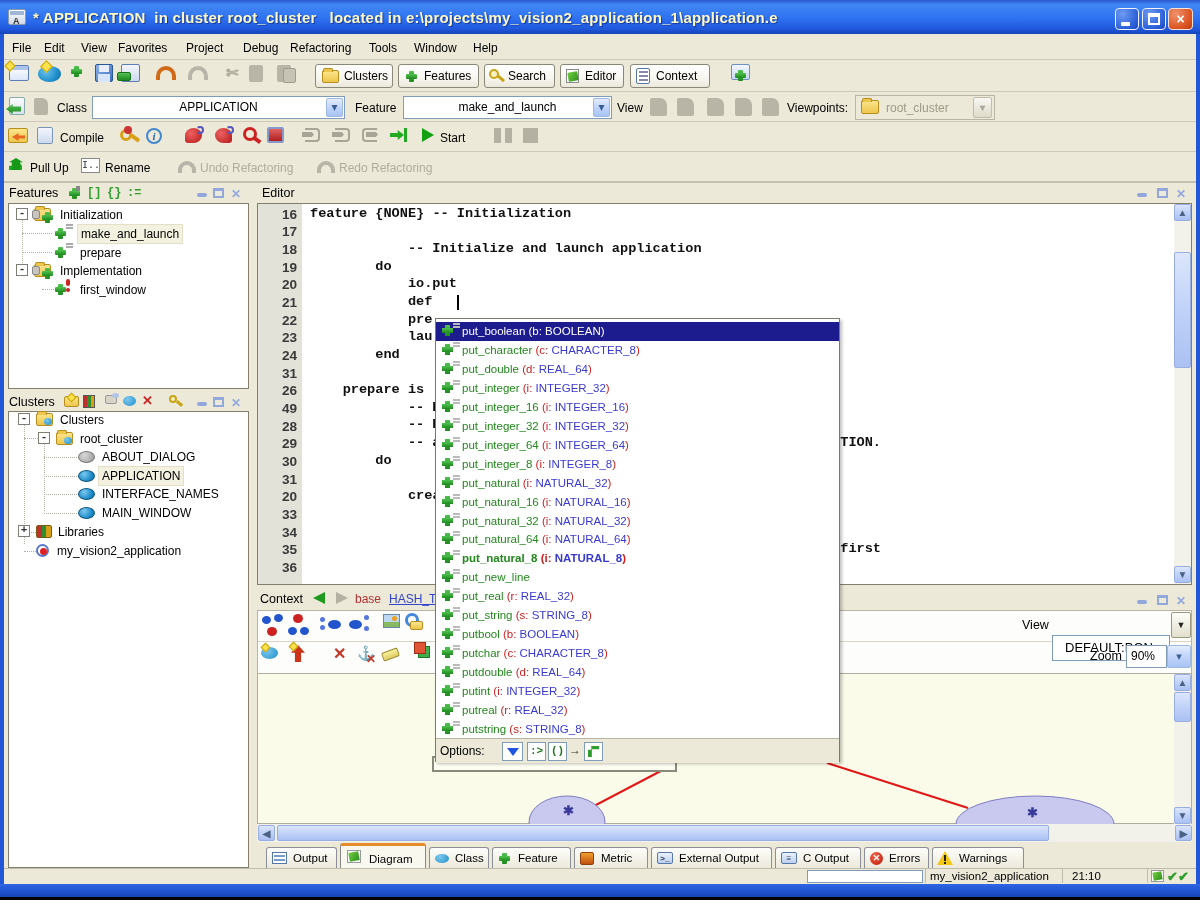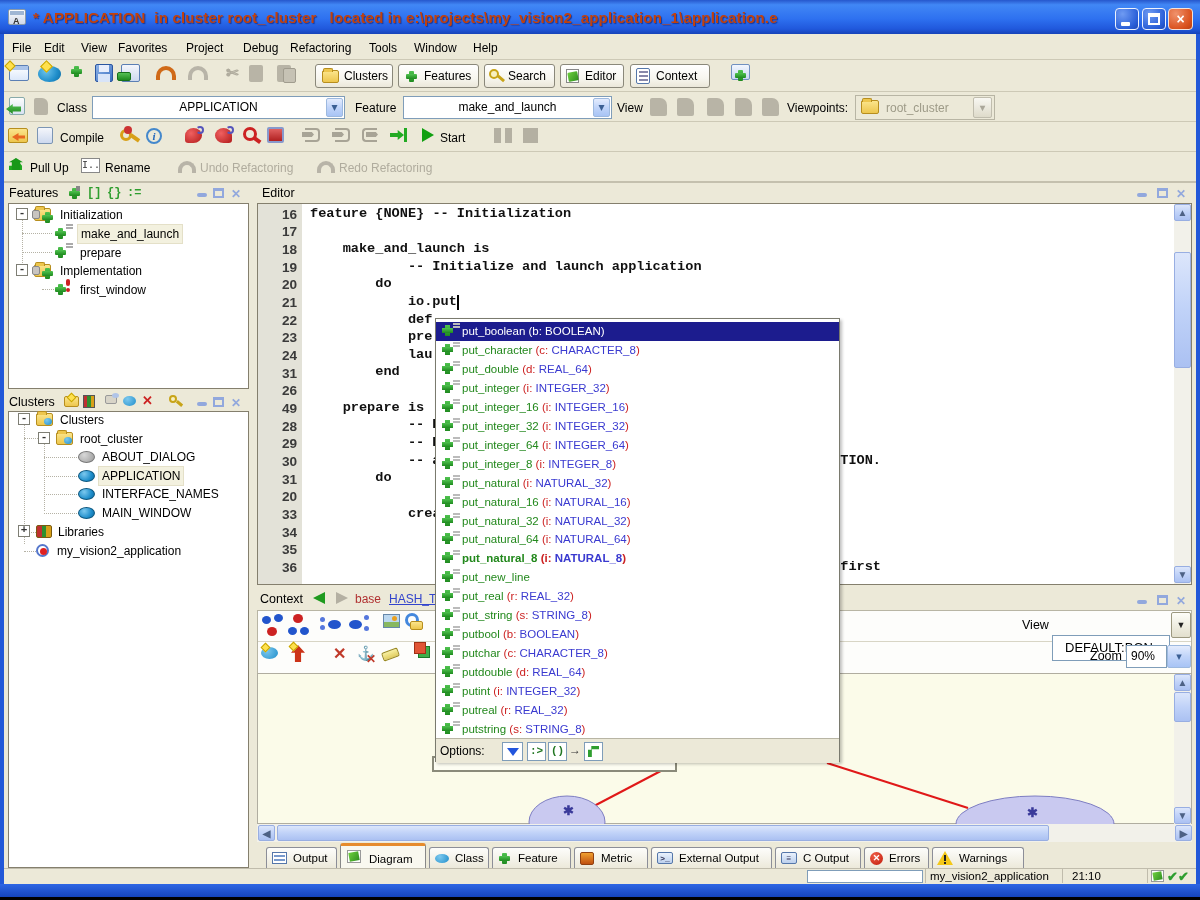--- a/index.html
+++ b/index.html
@@ -33,21 +33,21 @@
 <div class="p" style="left:0;top:0;width:1200px;height:34px;background:linear-gradient(180deg,#2657cc 0%,#4187f5 14%,#2e71f0 55%,#2058dc 85%,#1643b8 100%)"></div>
 <div class="p" style="left:0;top:34px;width:4px;height:850px;background:#2258d8"></div>
 <div class="p" style="left:1196px;top:34px;width:4px;height:850px;background:#2258d8"></div>
 <div class="p" style="left:0;top:884px;width:1200px;height:13px;background:linear-gradient(180deg,#2e66e4,#1544bc)"></div>
 <div class="p beige" style="left:4px;top:34px;width:1192px;height:850px"></div>
 
 <div class="p" style="left:8px;top:9px;width:18px;height:16px;background:linear-gradient(180deg,#fdfdfd,#cfd8ea);border:1px solid #89a;border-radius:2px">
  <div class="p" style="left:1px;top:1px;right:1px;height:4px;background:#9fb6d4"></div>
  <div class="p" style="left:4px;top:6px;font:bold 9px 'Liberation Sans';color:#333">A</div>
   </div>
-<div class="p" style="left:33px;top:9px;font:bold 15px 'Liberation Sans';letter-spacing:.2px;color:#c2410c;text-shadow:1px 1px 1px #1338a0;white-space:pre">* APPLICATION  in cluster root_cluster   located in e:\projects\my_vision2_application_1\application.e</div>
+<div class="p" style="left:33px;top:9px;font:bold 15px 'Liberation Sans';letter-spacing:.2px;color:#fef9c3;text-shadow:1px 1px 1px #1338a0;white-space:pre">* APPLICATION  in cluster root_cluster   located in e:\projects\my_vision2_application_1\application.e</div>
 <div class="p" style="left:1115px;top:8px;width:24px;height:22px;border:1px solid #eef3fd;border-radius:4px;background:radial-gradient(circle at 30% 25%,#6f9bf2,#2a5fd8 70%,#1d48b8)">
     <div class="p" style="left:5px;top:13px;width:9px;height:4px;background:#fff;border-radius:1px"></div>
   </div>
 <div class="p" style="left:1142px;top:8px;width:24px;height:22px;border:1px solid #eef3fd;border-radius:4px;background:radial-gradient(circle at 30% 25%,#6f9bf2,#2a5fd8 70%,#1d48b8)">
     <div class="p" style="left:5px;top:4px;width:12px;height:12px;border:2px solid #fff;border-top-width:4px"></div>
   </div>
 <div class="p" style="left:1168px;top:8px;width:25px;height:22px;border:1px solid #f3e3da;border-radius:4px;background:radial-gradient(circle at 30% 25%,#f0926c,#d9511e 70%,#b93d12);color:#fff;font:bold 14px 'Liberation Sans';text-align:center;line-height:20px">×</div>
 
 <div class="lbl" style="left:12px;top:41px">File</div>
 <div class="lbl" style="left:44px;top:41px">Edit</div>
@@ -282,21 +282,20 @@
     <div>31</div>
     <div>20</div>
     <div>33</div>
     <div>34</div>
     <div>35</div>
     <div>36</div>
   </div>
 <div class="p" style="left:310px;top:205.7px;width:860px;overflow:hidden">
 <div class="cl"><span class="k">feature</span> {NONE} <span class="c">-- Initialization</span></div>
 <div class="cl">&nbsp;</div>
-<div class="cl">    make_and_launch <span class="k">is</span></div>
 <div class="cl"><span class="c">            -- Initialize and launch application</span></div>
 <div class="cl">        <span class="k">do</span></div>
 <div class="cl">            io.put</div>
 <div class="cl">            def</div>
 <div class="cl">            pre</div>
 <div class="cl">            lau</div>
 <div class="cl">        <span class="k">end</span></div>
 <div class="cl">&nbsp;</div>
 <div class="cl">    prepare <span class="k">is</span></div>
 <div class="cl"><span class="c">            -- Prepare the first window to be displayed.</span></div>

